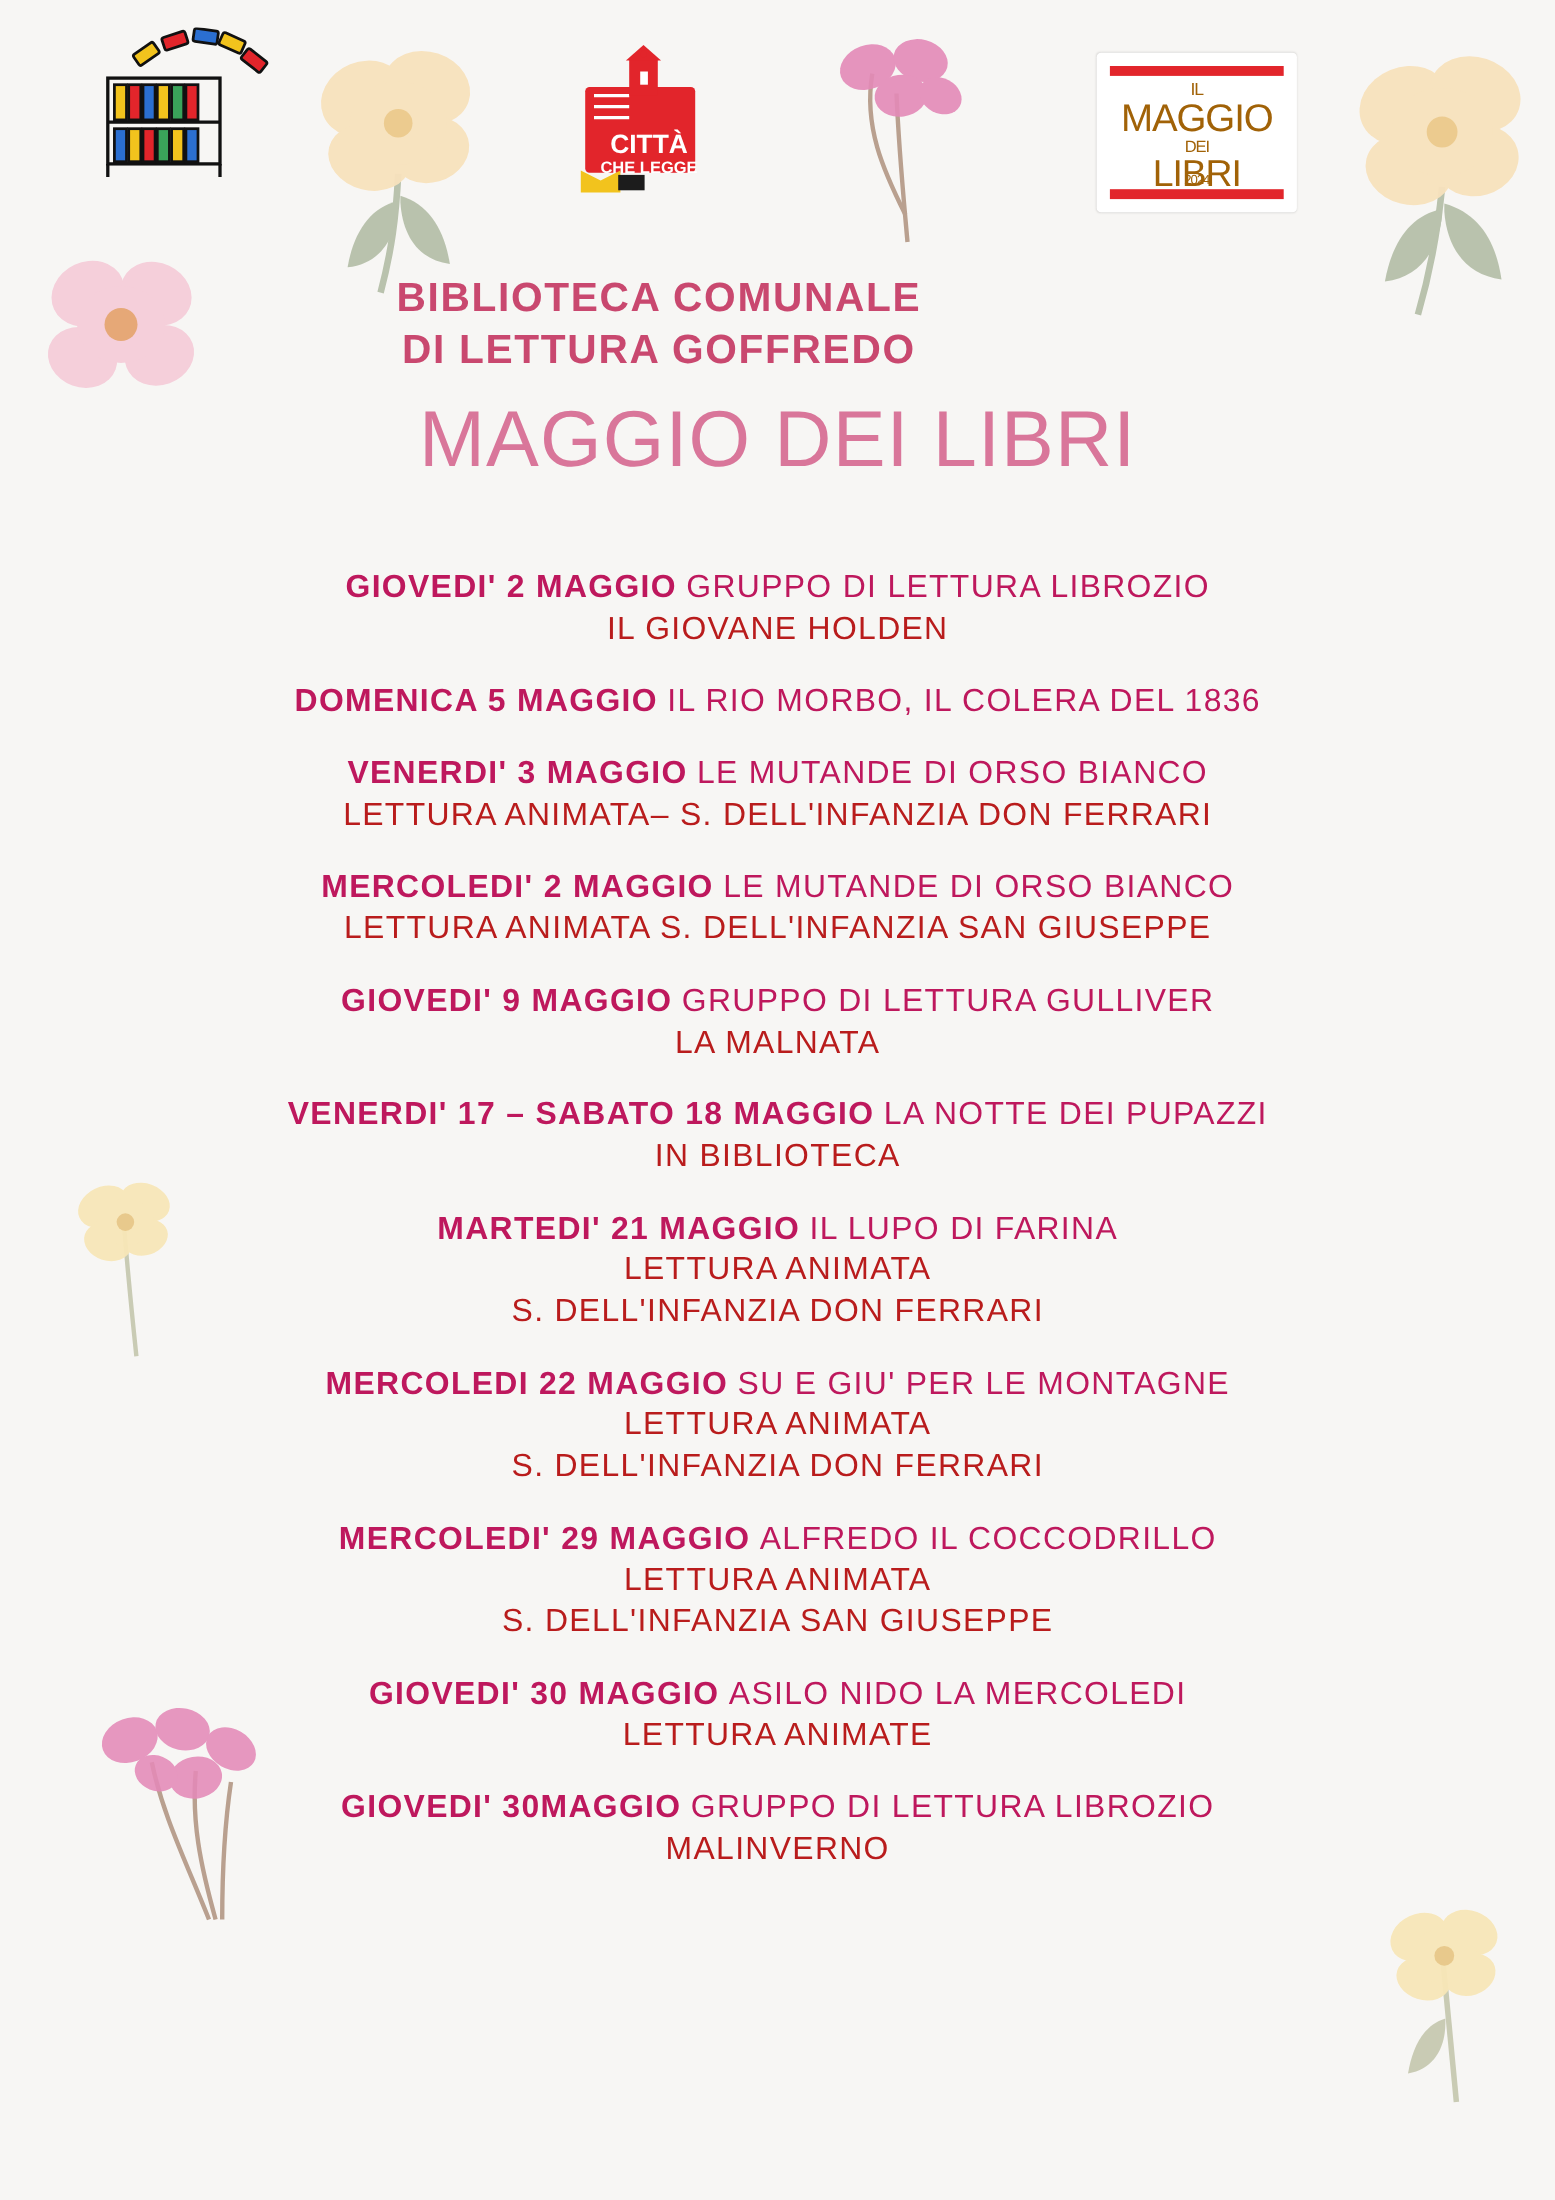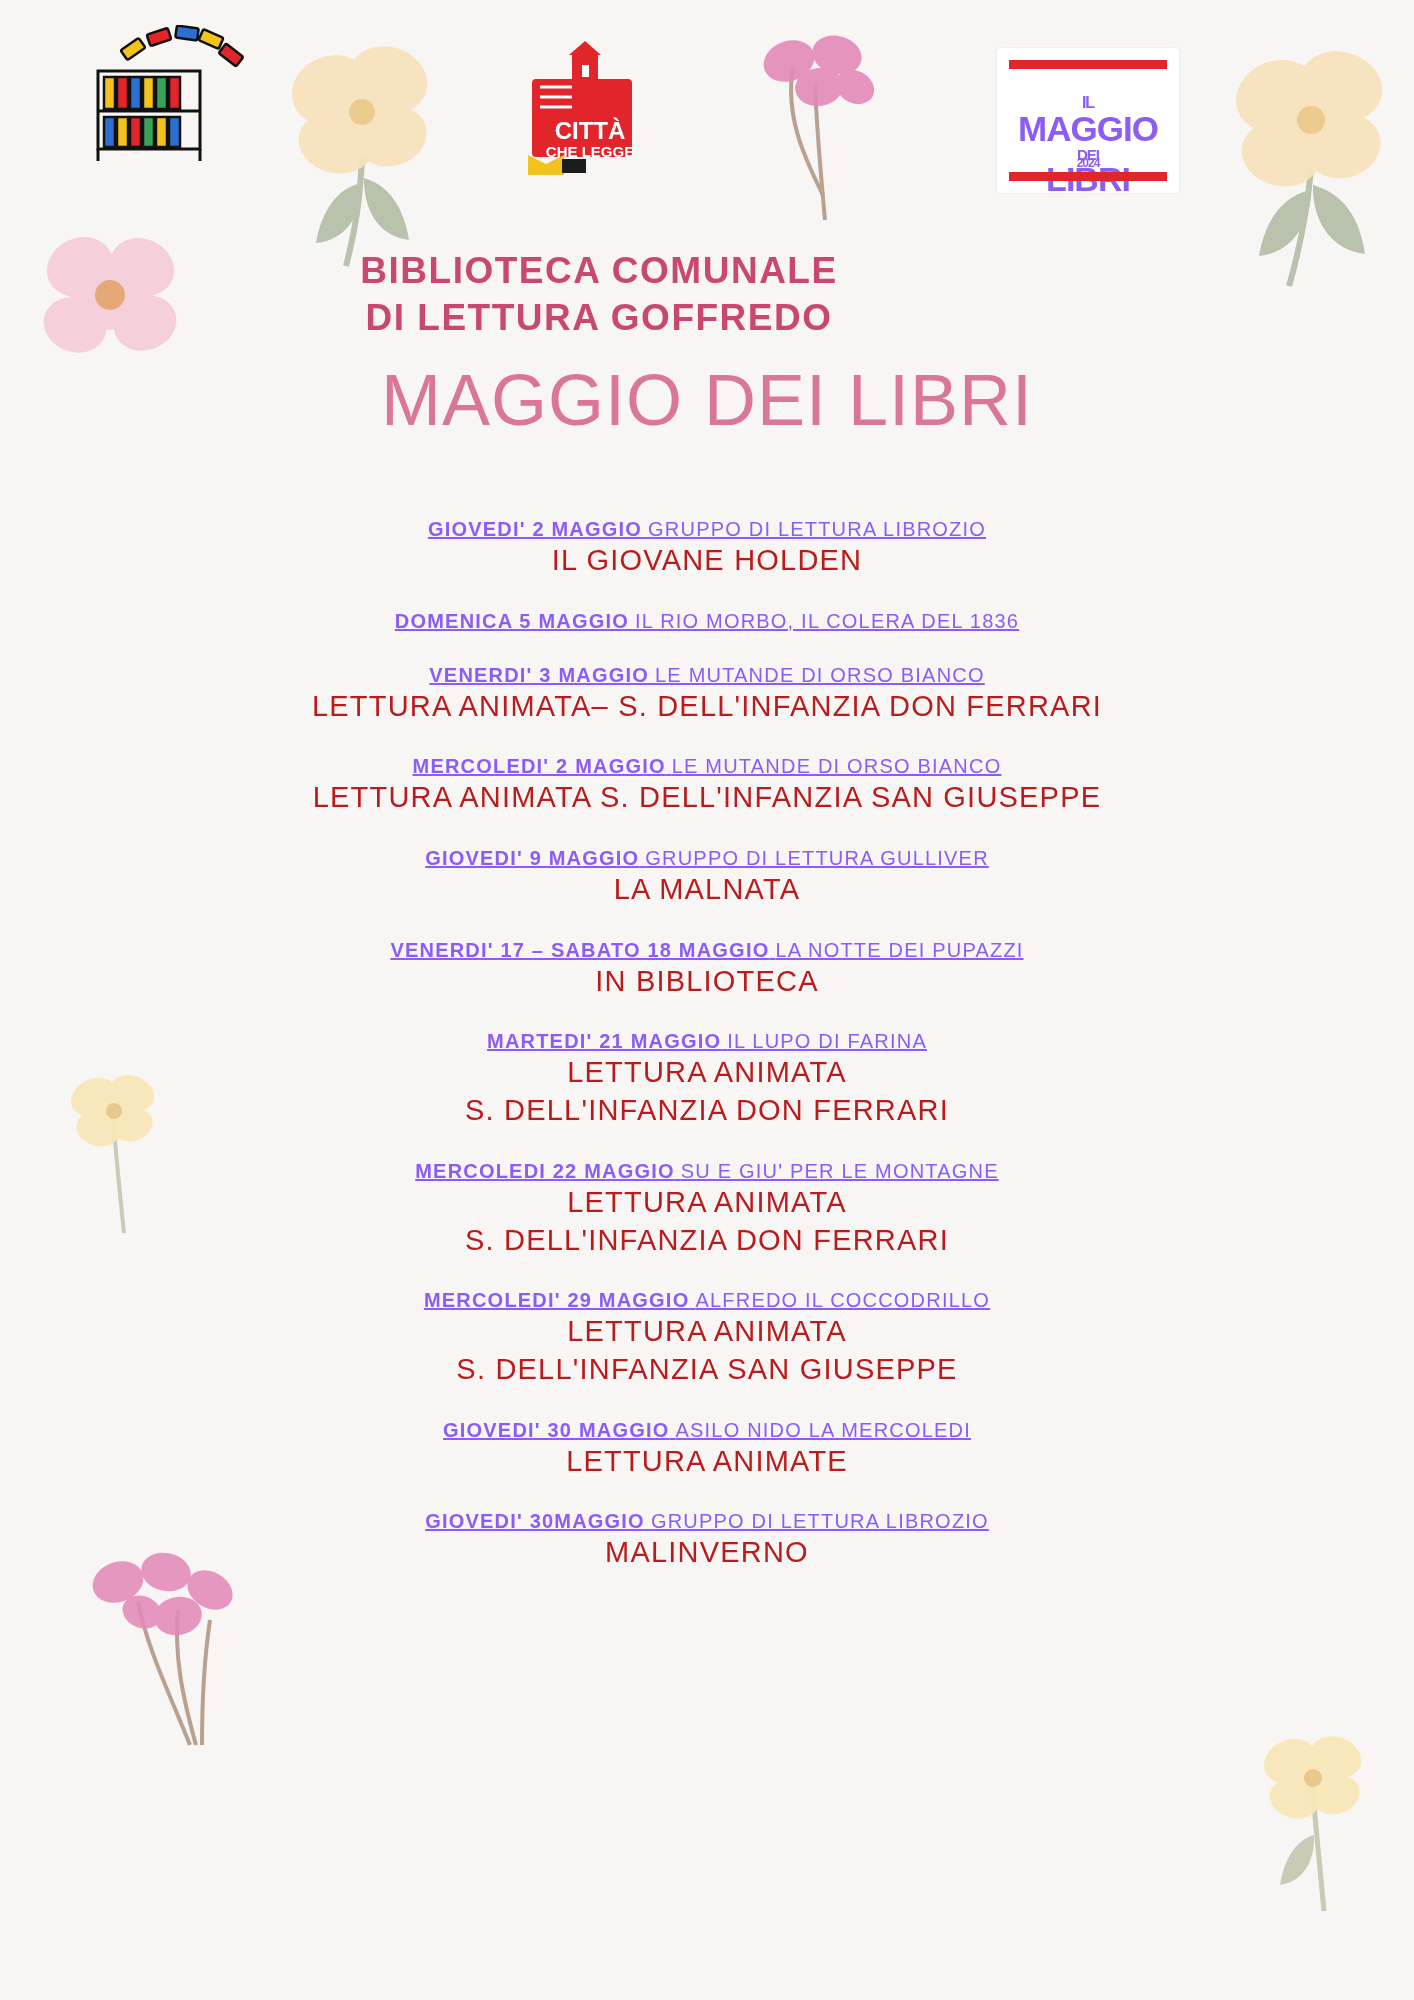--- a/index.html
+++ b/index.html
@@ -58,25 +58,24 @@
     height: 9px;
     background: #e2252b;
   }
   .logo-maggio .bar.top { top: 12px; }
   .logo-maggio .bar.bottom { bottom: 12px; }
   .logo-maggio .txt {
     position: absolute;
     left: 0; right: 0;
     text-align: center;
     font-family: "Liberation Sans", sans-serif;
-    font-weight: bold;
-    color: #8b5cf6;
+    font-weight: normal;
+    color: #a16207;
     letter-spacing: -1px;
     line-height: 1;
-    margin-top: 21px;
   }
   .lm-il { top: 26px; font-size: 16px; letter-spacing: 0px;}
   .lm-maggio { top: 42px; font-size: 35px; color:#e2252b;}
   .lm-dei { top: 78px; font-size: 15px; }
   .lm-libri { top: 93px; font-size: 34px; color:#1c1c1c; }
   .lm-2024 { bottom: 24px; font-size: 12px; }
 
   
   .head-block {
     position: absolute;
@@ -113,24 +112,23 @@
     top: 516px;
     left: 0;
     width: 1414px;
     text-align: center;
   }
   .event {
     margin-bottom: 28px;
     line-height: 1.3;
   }
   .ev-first {
-    font-size: 20px;
-    color: #8b5cf6;
+    font-size: 29px;
+    color: #be185d;
     letter-spacing: 0.5px;
-    text-decoration: underline;
   }
   .ev-date {
     font-weight: bold;
     letter-spacing: 1.2px;
   }
   .ev-title {
     font-weight: normal;
     letter-spacing: 1.2px;
   }
   .ev-line {

